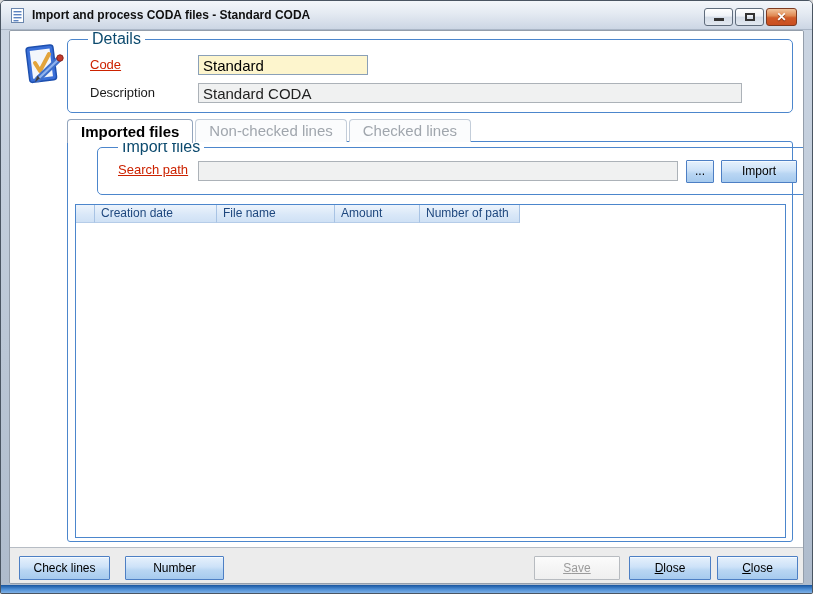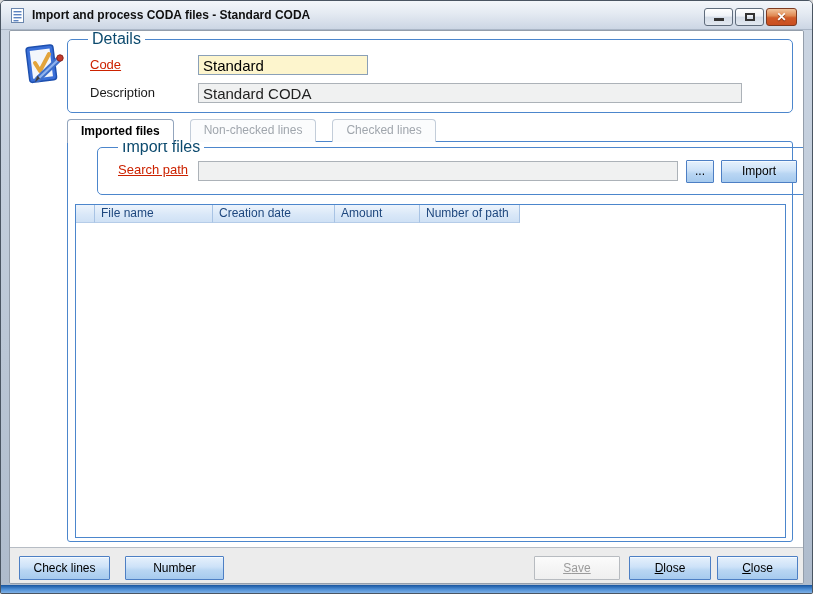--- a/index.html
+++ b/index.html
@@ -45,22 +45,22 @@
 
   .details-group{left:57px;top:8px;width:726px;height:74px;}
   .import-group{left:7px;top:5px;width:712px;height:48px;margin-left:22px;}
 
   input.field{font-family:"Liberation Sans",sans-serif;font-size:15px;padding:1px 4px;height:20px;outline:none;}
   .yellow-field{background:#fdf5cd;border:1px solid #8aa0b8;}
   .gray-field{background:#f0f1f1;border:1px solid #acb2b8;color:#222;}
 
   
   .tab-strip{position:absolute;left:57px;top:89px;height:22px;display:flex;align-items:flex-end;z-index:3;}
-  .tab{padding:3px 13px 4px 13px;font-size:12px;border:1px solid #c3cdd9;border-bottom:none;
-    border-radius:4px 4px 0 0;background:#fbfcfd;color:#a0a6ad;margin-right:16px;cursor:pointer;line-height:15px;}
+  .tab{padding:3px 13px 4px 13px;font-size:15px;border:1px solid #c3cdd9;border-bottom:none;
+    border-radius:4px 4px 0 0;background:#fbfcfd;color:#a0a6ad;margin-right:2px;cursor:pointer;line-height:15px;}
   .tab.active{background:#ffffff;border-color:#93a5bd;font-weight:bold;color:#000;
     padding-top:4px;position:relative;top:1px;z-index:4;}
   .tab-page{position:absolute;left:57px;top:110px;width:726px;height:401px;
     border:1px solid #4c86cc;border-radius:0 3px 3px 3px;background:#fff;z-index:2;}
 
   
   .btn-blue{display:inline-block;border:1px solid #4d7fc4;border-radius:1px;color:#000;
     font-family:"Liberation Sans",sans-serif;font-size:12px;text-align:center;cursor:pointer;
     background:linear-gradient(180deg,#e6f1fc 0%,#cde2f8 45%,#b9d6f3 60%,#a6caee 100%);
     box-shadow:inset 0 1px 0 #f4faff;}
@@ -156,22 +156,22 @@
           <span class="group-label">Import files</span>
           <span class="red-link" style="position:absolute;left:20px;top:14px;">Search path</span>
           <input class="field gray-field" style="position: absolute; left: 100px; top: 13px; width: 480px;" disabled="" value="">
           <div class="btn-blue dots-btn">...</div>
           <div class="btn-blue import-btn">Import</div>
         </div>
 
         <div class="files-table">
           <div class="thead">
             <div class="th c0"></div>
+            <div class="th c2">Creation date</div>
             <div class="th c1">File name</div>
-            <div class="th c2">Creation date</div>
             <div class="th c3">Amount</div>
             <div class="th c4">Number of path</div>
           </div>
           <div></div>
         </div>
       </div>
     </div>
 
     <div class="button-bar">
       <div class="btn-blue bar-btn btn-check-lines">Check lines</div>

